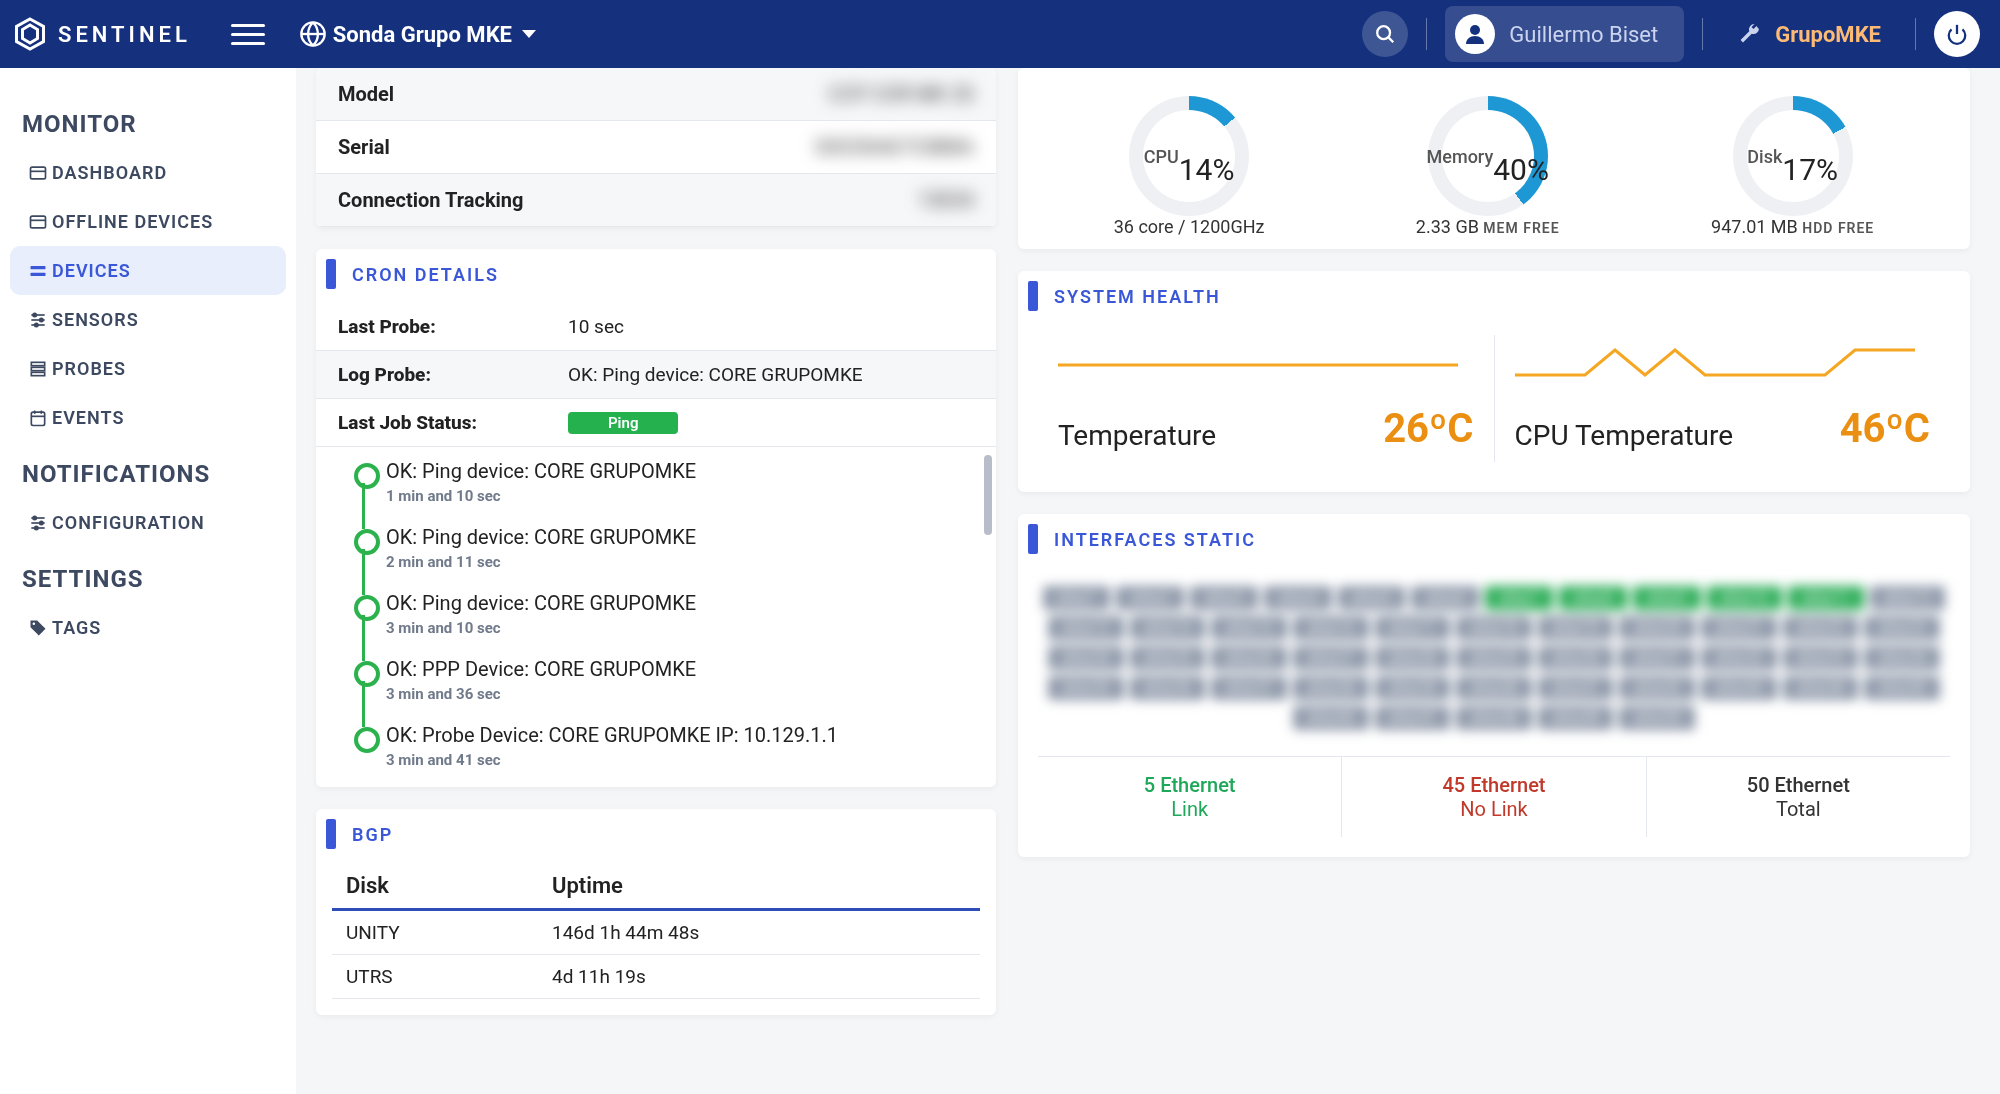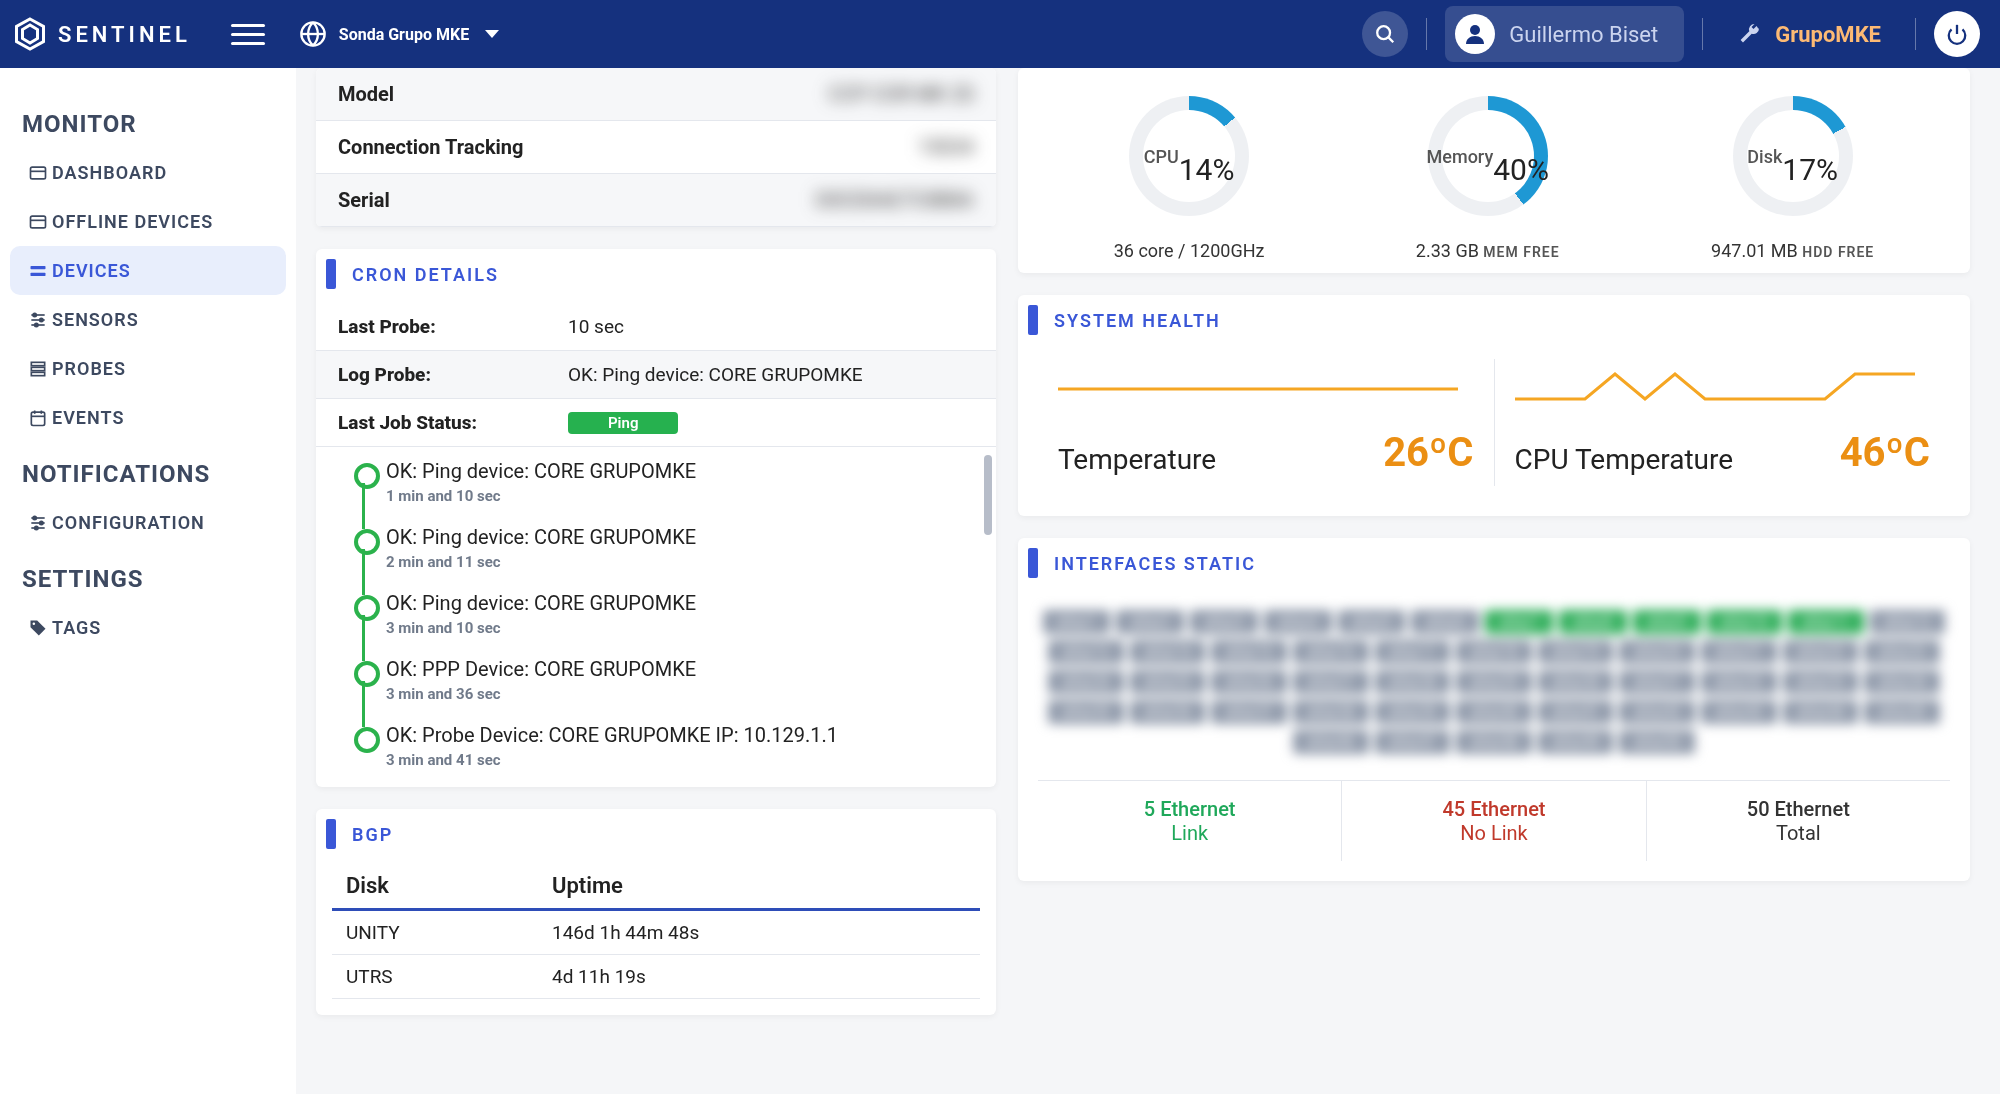--- a/index.html
+++ b/index.html
@@ -4,21 +4,21 @@
 <style>
   * { box-sizing: border-box; margin: 0; padding: 0; }
   body { font-family: -apple-system, BlinkMacSystemFont, "Segoe UI", Roboto, Helvetica, Arial, sans-serif; background: #f5f6f8; color: #222; width: 2000px; height: 1094px; transform-origin: top left; }
   :root { --navy: #15317e; --blue-accent: #3a57d7; --text-muted: #707a8a; --orange: #eb8f13; --card-bg: #fff; --border: #e4e7ed; --green: #1fa85a; --red: #c0392b; --sidebar-text: #3d4960; --active-bg: #e8eefc; --chip-gray: #8f99aa; --chip-green: #2fae5a; }
   
   .topbar { background: var(--navy); height: 68px; display: flex; align-items: center; padding: 0 20px 0 12px; color: #fff; }
   .logo { display: flex; align-items: center; gap: 10px; letter-spacing: 4px; font-weight: 600; font-size: 22px; }
   .logo svg { flex: 0 0 auto; }
   .hamburger { margin-left: 40px; width: 34px; height: 34px; display: flex; flex-direction: column; justify-content: center; gap: 6px; cursor: pointer; }
   .hamburger span { height: 3px; background: #fff; border-radius: 2px; }
-  .globe-pill { margin-left: 34px; display: flex; align-items: center; gap: 12px; font-size: 16px; font-weight: 700; cursor: pointer; }
+  .globe-pill { margin-left: 34px; display: flex; align-items: center; gap: 6px; font-size: 22px; font-weight: 700; cursor: pointer; }
   .globe-pill .caret { width: 0; height: 0; border-left: 7px solid transparent; border-right: 7px solid transparent; border-top: 8px solid #fff; margin-left: 4px; }
   .top-right { margin-left: auto; display: flex; align-items: center; gap: 18px; }
   .circle-btn { width: 46px; height: 46px; border-radius: 50%; background: rgba(255,255,255,.18); display: flex; align-items: center; justify-content: center; cursor: pointer; }
   .circle-btn.solid { background: #fff; color: var(--navy); }
   .vdiv { width: 1px; height: 32px; background: rgba(255,255,255,.35); }
   .user-chip { background: rgba(255,255,255,.14); padding: 8px 26px 8px 10px; border-radius: 8px; display: flex; align-items: center; gap: 14px; font-size: 22px; color: #cbd4ef; cursor: pointer; }
   .user-chip.tool { background: transparent; color: #fdba74; font-weight: 700; padding: 8px 16px; text-align: right; }
   .avatar-circle { width: 40px; height: 40px; border-radius: 50%; background: #fff; display: flex; align-items: center; justify-content: center; }
   .avatar-circle svg { fill: var(--navy); }
   
@@ -59,21 +59,21 @@
   .bgp-table td { padding: 10px 14px; font-size: 19px; border-bottom: 1px solid var(--border); }
   .bgp-table { width: 100%; border-collapse: collapse; }
   
   .gauges { display: flex; justify-content: space-around; padding: 28px 20px 12px; }
   .gauge-wrap { display: flex; flex-direction: column; align-items: center; }
   .gauge { position: relative; width: 120px; height: 120px; border-radius: 50%; }
   .gauge::after { content: ""; position: absolute; inset: 14px; background: #fff; border-radius: 50%; }
   .gauge .center { position: absolute; inset: 0; display: flex; flex-direction: row; align-items: center; justify-content: center; z-index: 1; }
   .gauge .lab { font-size: 18px; color: #555; font-weight: 500; }
   .gauge .val { font-size: 30px; font-weight: 400; margin-top: 27px; }
-  .gauge-sub { margin-top: 24px; font-size: 18px; color: #333; }
+  .gauge-sub { font-size: 18px; color: #333; }
   .gauge-sub .sm { font-size: 14px; font-weight: 600; color: #555; letter-spacing: 1px; }
   
   .health-row { display: flex; padding: 10px 20px 30px; }
   .health-half { flex: 1; padding: 10px 20px; }
   .health-half + .health-half { border-left: 1px solid var(--border); }
   .health-half .spark { height: 40px; margin-bottom: 16px; }
   .health-bottom { display: flex; justify-content: space-between; align-items: flex-end; }
   .health-bottom .name { font-size: 28px; text-align: center; }
   .health-bottom .deg { font-size: 40px; font-weight: 700; color: var(--orange); }
   
@@ -244,26 +244,26 @@
   <div class="content">
 
     <div class="col" style="flex: 0 0 680px">
 
       <div class="card">
         <div class="info-row">
           <span class="k">Model</span>
           <span class="v blurred">CCP COR MK 2S</span>
         </div>
         <div class="info-row">
+          <span class="k">Serial</span>
+          <span class="v blurred">D0CD0AE7C8B8A</span>
+        </div>
+        <div class="info-row">
           <span class="k">Connection Tracking</span>
           <span class="v blurred">15034</span>
-        </div>
-        <div class="info-row">
-          <span class="k">Serial</span>
-          <span class="v blurred">D0CD0AE7C8B8A</span>
         </div>
       </div>
 
       <div class="card">
         <div class="card-header">
           <span class="bar"></span>
           <span class="title">CRON DETAILS</span>
         </div>
         <div class="cron-row">
           <span class="k">Last Probe:</span>

